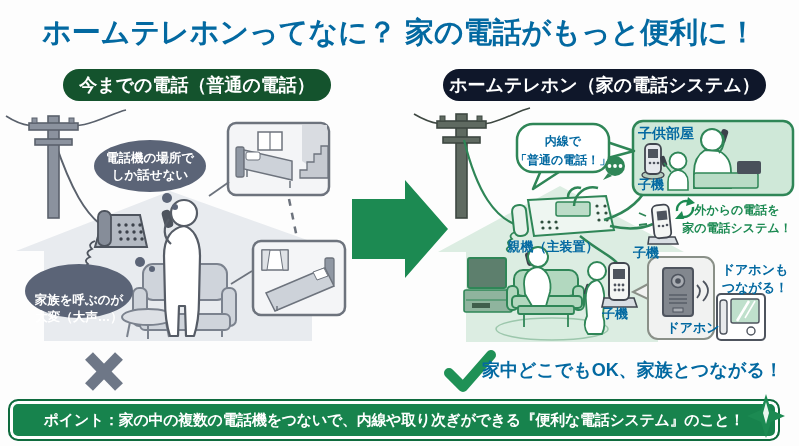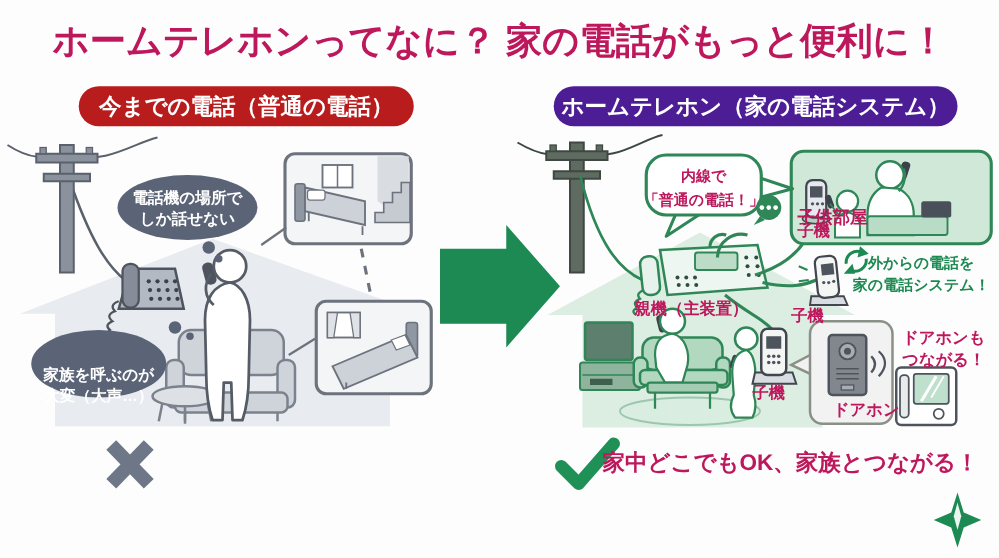--- a/index.html
+++ b/index.html
@@ -1,32 +1,32 @@
 <!DOCTYPE html>
 <html><head>
 <meta charset="utf-8">
 <style>
   * { margin:0; padding:0; box-sizing:border-box; }
   body { font-family:"Liberation Sans","DejaVu Sans",sans-serif; background:#fff; }
   .stage { position:relative; width:799px; height:446px; background:#fdfdfd; overflow:hidden; }
   .abs { position:absolute; }
   svg.art { position:absolute; left:0; top:0; z-index:1; }
-  .ovl { position:absolute; z-index:2; white-space:pre; color:#be185d; }
+  .ovl { position:absolute; z-index:2; white-space:pre; color:#0369a1; }
   .title { left:0; top:13px; width:799px; text-align:center; font-size:29px; font-weight:bold; letter-spacing:0; }
   .pill { height:32px; border-radius:17px; color:#fff; font-size:18px; font-weight:bold;
           display:flex; align-items:center; justify-content:center; }
-  .pill-gray { left:63px; top:69px; width:268px; background:#b91c1c; }
-  .pill-green { left:443px; top:69px; width:323px; background:#4c1d95; }
+  .pill-gray { left:63px; top:69px; width:268px; background:#14532d; }
+  .pill-green { left:443px; top:69px; width:323px; background:#0f172a; }
   .bub { color:#fff; font-size:12.5px; font-weight:bold; text-align:center; line-height:1.35; }
   .bub1 { left:95px; top:150px; width:110px; }
   .bub2 { left:26px; top:292px; width:106px; }
   .arrow-label { left:364px; top:199px; width:80px; color:#fff; font-size:13px; font-weight:bold; line-height:1.5; }
   .intercom-bub { left:515px; top:132px; width:96px; font-size:12px; font-weight:bold; text-align:center; line-height:1.6; }
   .lbl { font-weight:bold; font-size:13px; }
-  .kids-room-lbl { left:638px; top:125px; width:80px; font-size:14px; font-weight:bold;margin-top:40px; }
+  .kids-room-lbl { left:638px; top:125px; width:80px; font-size:14px; font-weight:bold; }
   .kids-handset-lbl { left:638px; top:176px; width:40px; }
   .mainphone-lbl { left:505px; top:238px; width:96px; text-align:center; }
   .transfer-note { left:676px; top:201px; width:122px; color:#1c8a52; font-size:12px; font-weight:bold; text-align:center; line-height:1.5; }
   .transfer-handset-lbl { left:633px; top:244px; width:40px; }
   .living-handset-lbl { left:602px; top:305px; width:40px; }
   .doorphone-lbl { left:649px; top:319px; width:88px; text-align:center; }
   .doorphone-note { left:714px; top:261px; width:82px; font-size:13px; font-weight:bold; text-align:center; line-height:1.4; }
   .verdict { top:358px; font-size:18px; font-weight:bold; }
   .verdict-before { left:131px; }
   .verdict-after { left:482px; }
@@ -339,19 +339,22 @@
   <div class="ovl transfer-note">外からの電話を
 家の電話システム！</div>
   <div class="ovl lbl transfer-handset-lbl">子機</div>
   <div class="ovl lbl living-handset-lbl">子機</div>
   <div class="ovl lbl doorphone-lbl">ドアホン</div>
   <div class="ovl doorphone-note">ドアホンも
 つながる！</div>
 
   <div class="ovl verdict verdict-after">家中どこでもOK、家族とつながる！</div>
 
+  <div class="abs banner">
+    <span>ポイント：家の中の複数の電話機をつないで、内線や取り次ぎができる『便利な電話システム』のこと！</span>
+  </div>
 
   <svg class="sparkle-layer" width="52" height="54" viewBox="740 390 52 54">
     <path d="M766,394 L771,410 L785,416 L771,422 L766,438 L761,422 L747,416 L761,410 Z" fill="#1c8a52"></path>
     <path d="M766,402 L769,413 L766,424 L763,413 Z" fill="#eaf6ef"></path>
   </svg>
 
 </div>
 
 </body></html>

